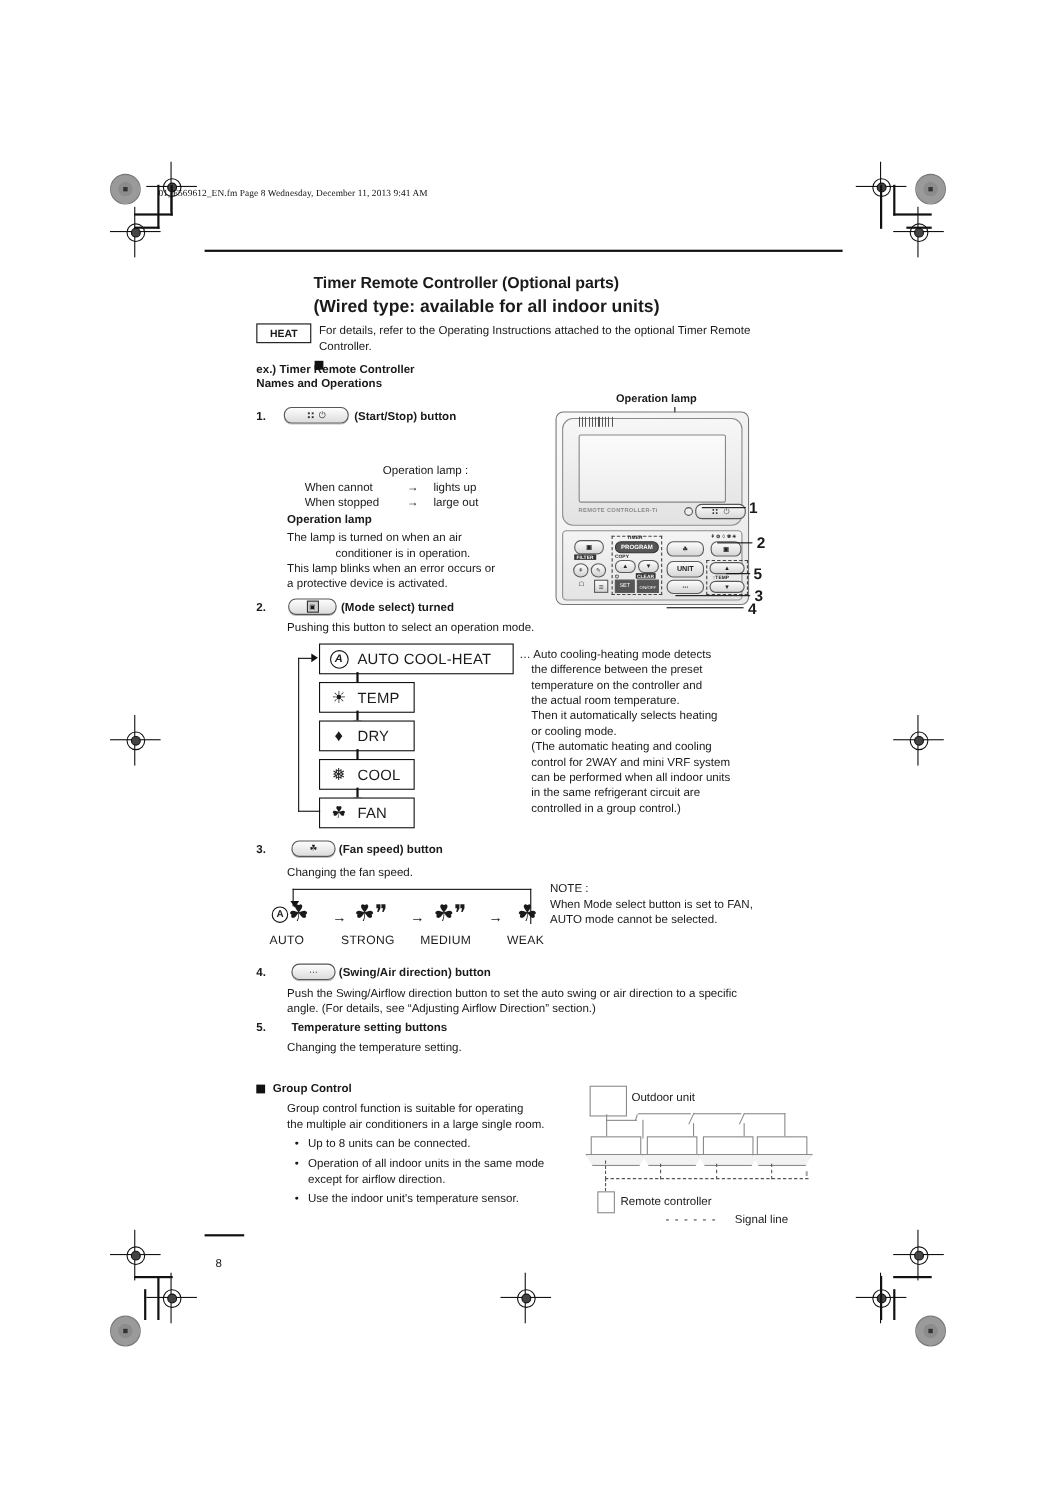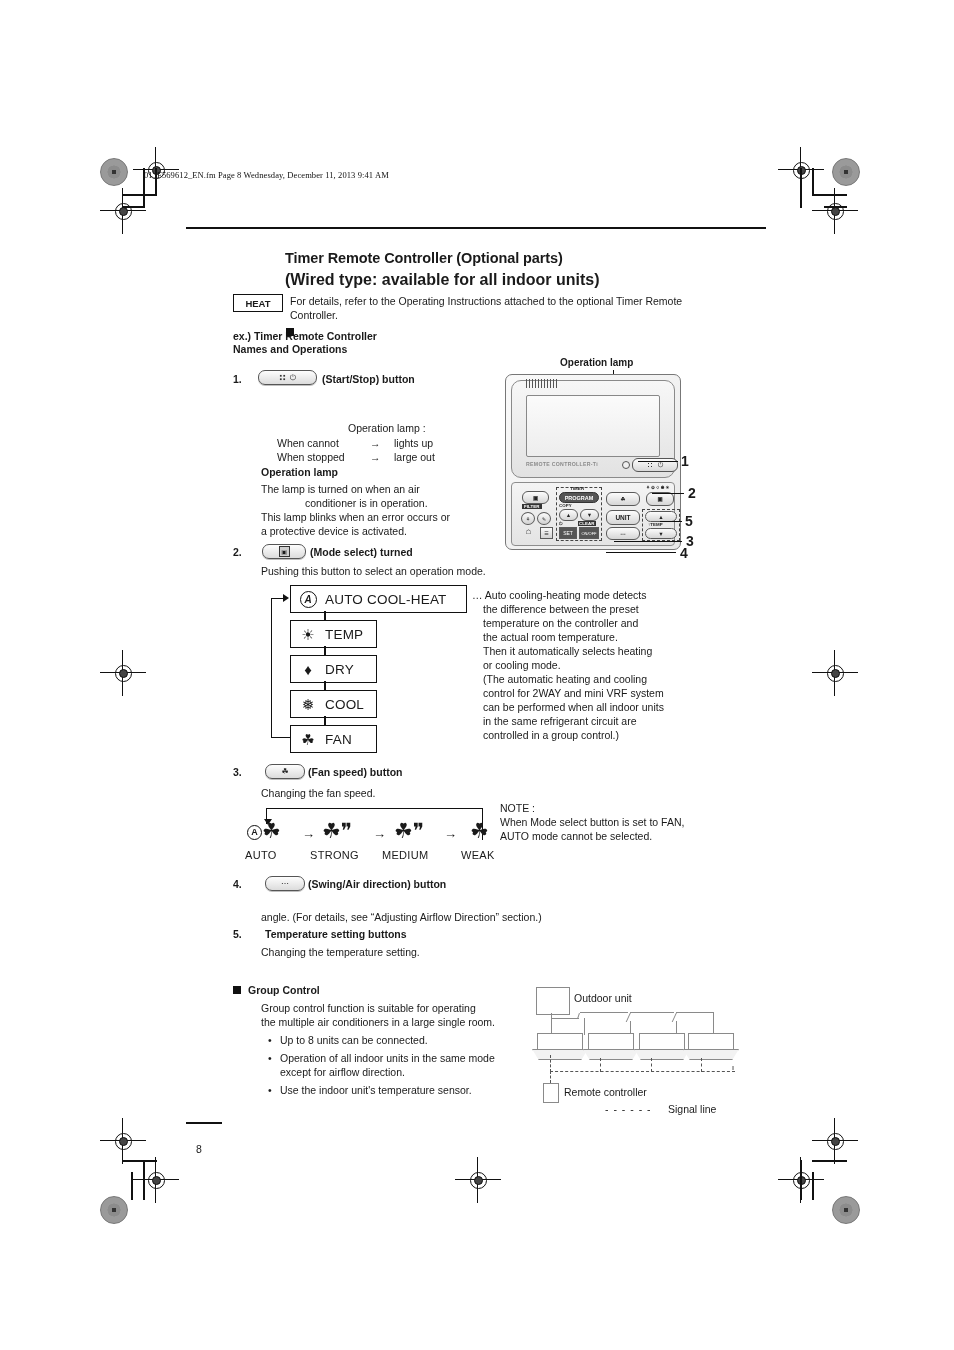--- a/index.html
+++ b/index.html
@@ -322,20 +322,21 @@
 
   <div class="body" style="left:500px;top:801px;">NOTE :</div>
   <div class="body" style="left:500px;top:815px;">When Mode select button is set to FAN,</div>
   <div class="body" style="left:500px;top:829px;">AUTO mode cannot be selected.</div>
 
   <div class="num" style="left:233px;top:878px;">4.</div>
   <div class="pill" style="left:265px;top:876px;width:38px;">
     <span class="glyph">⋯</span>
   </div>
   <div class="lbl" style="left:308px;top:878px;">(Swing/Air direction) button</div>
+  <div class="body" style="left:261px;top:896px;">Push the Swing/Airflow direction button to set the auto swing or air direction to a specific</div>
   <div class="body" style="left:261px;top:910px;">angle. (For details, see “Adjusting Airflow Direction” section.)</div>
 
   <div class="num" style="left:233px;top:928px;">5.</div>
   <div class="lbl" style="left:265px;top:928px;">Temperature setting buttons</div>
   <div class="body" style="left:261px;top:945px;">Changing the temperature setting.</div>
 
   <div class="sect" style="left:233px;top:984px;">
     <span class="sq"></span>
     <span>Group Control</span>
   </div>

